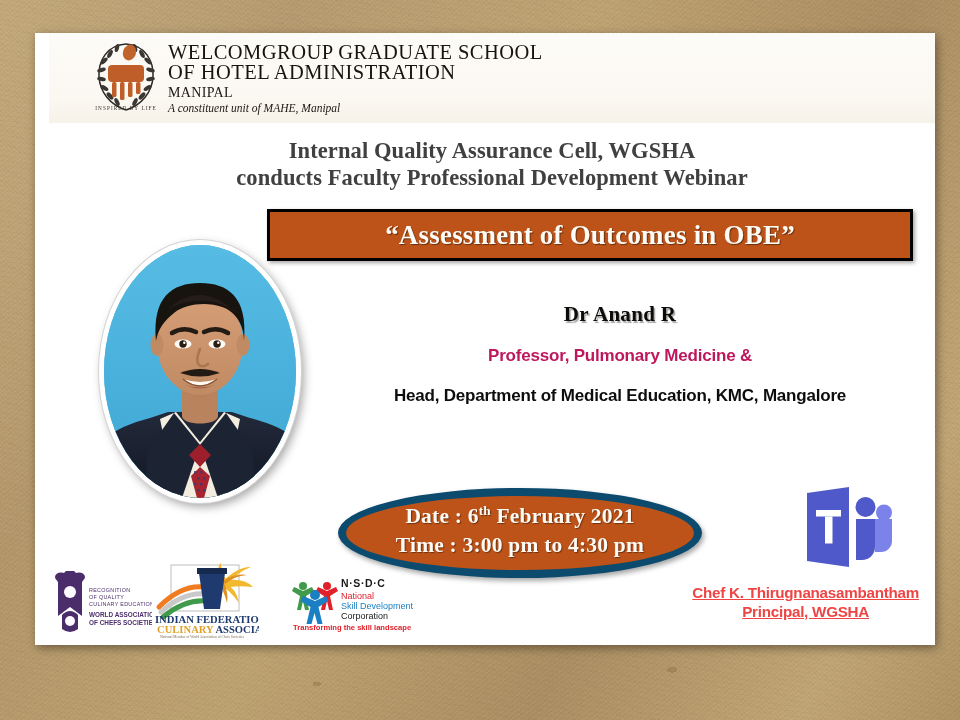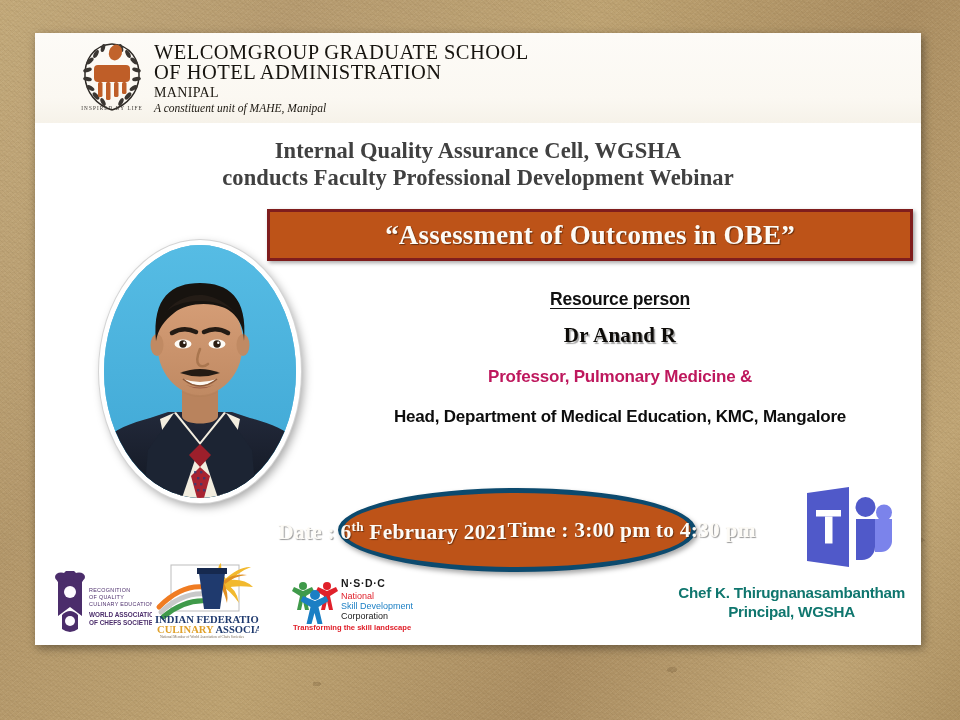--- a/index.html
+++ b/index.html
@@ -48,20 +48,21 @@
       repeating-linear-gradient(-38deg, rgba(255,248,225,.055) 0 1px, transparent 1px 4px),
       repeating-linear-gradient(7deg, rgba(70,50,24,.035) 0 1px, transparent 1px 5px);
   }
 
   
   #poster{
     position:absolute;left:35px;top:33px;width:886px;height:612px;
     background:#ffffff;
     box-shadow:2px 3px 9px rgba(0,0,0,.40);
     overflow:hidden;
+    padding-left:14px;
   }
 
   
   .magnet{
     position:absolute;width:25px;height:22px;border-radius:50%;
     background:radial-gradient(circle at 36% 30%, #ff6b5e 0 14%, #f41f17 46%, #c00b08 82%, #8d0504 100%);
     box-shadow:1px 2px 3px rgba(0,0,0,.45);
   }
   #magnet-left{left:17px;top:24px;}
   #magnet-right{right:17px;top:24px;}
@@ -103,21 +104,21 @@
   
   #subheading{
     margin-top:14px;text-align:center;
     font-family:"Liberation Serif",serif;font-weight:bold;
     font-size:22.5px;line-height:27px;color:#404040;letter-spacing:.1px;
   }
 
   
   #title-banner{
     position:absolute;left:232px;top:176px;width:640px;height:46px;
-    background:#bd5318;border:3px solid #7f1d1d;
+    background:#bd5318;border:3px solid #000000;
     display:flex;align-items:center;justify-content:center;
     box-shadow:2px 2px 4px rgba(0,0,0,.35);
   }
   #title-text{
     font-family:"Liberation Serif",serif;font-weight:bold;font-size:27px;
     color:#fdfbf6;letter-spacing:.2px;white-space:nowrap;
     text-shadow:1px 1px 1px rgba(0,0,0,.45);
   }
 
   
@@ -148,22 +149,22 @@
   }
   #resource-role2{
     margin-top:20px;
     font-family:"Liberation Sans",sans-serif;font-weight:bold;font-size:17px;color:#0d0d0d;
     letter-spacing:-.2px;
   }
 
   
   #datetime-pill{
     position:absolute;left:303px;top:455px;width:348px;height:74px;
-    background:#bd5318;border:5px solid #0c4a6e;border-radius:50%/50%;
-    display:flex;flex-direction:row;align-items:center;justify-content:center;
+    background:#bd5318;border:8px solid #0c4a6e;border-radius:50%/50%;
+    display:flex;flex-direction:column;align-items:center;
     box-shadow:2px 3px 5px rgba(0,0,0,.35);
   }
   .pill-line{
     font-family:"Liberation Serif",serif;font-weight:bold;font-size:21.5px;
     color:#fdfbf6;line-height:29px;letter-spacing:.2px;white-space:nowrap;
     text-shadow:1px 1px 1px rgba(0,0,0,.4);
   }
   .pill-line sup{font-size:.62em;vertical-align:super;}
 
   
@@ -173,21 +174,21 @@
   #bottom-logos{position:absolute;left:0;bottom:0;height:86px;width:886px;}
   .blogo{position:absolute;bottom:6px;}
   #wacs-logo{left:5px;bottom:8px;}
   #ifca-logo{left:120px;bottom:2px;}
   #nsdc-logo{left:225px;bottom:9px;margin-left:31px;}
 
   
   #signature{position:absolute;right:16px;bottom:24px;text-align:center;}
   .sig-line{
     font-family:"Liberation Sans",sans-serif;font-weight:bold;font-size:15.2px;
-    color:#0f766e;line-height:19px;letter-spacing:-.25px;white-space:nowrap;
+    color:#ef4444;line-height:19px;letter-spacing:-.25px;white-space:nowrap;text-decoration:underline;
   }
 </style>
 </head>
 <body>
 
 <div id="corkboard"></div>
 
 <div id="poster">
 
   <div class="magnet" id="magnet-left"></div>
@@ -314,21 +315,20 @@
 
       <path d="M79 134 q17 13 34 0 q-17 6 -34 0 z" fill="#fdfaf4"></path>
       <path d="M79 134 q17 14 34 0" stroke="#8c5a3a" stroke-width="1.6" fill="none"></path>
       <path d="M82 140 q14 7 28 0 q-14 5 -28 0 z" fill="#9b5f49"></path>
 
       <path d="M76 146 q20 10 40 0 q-20 12 -40 0 z" fill="#b17f58" opacity=".5"></path>
     </svg>
   </div>
 
   <div id="resource-block">
-    <div id="resource-label">Resource person</div>
     <div id="resource-name">Dr Anand R</div>
     <div id="resource-role1">Professor, Pulmonary Medicine &amp;</div>
     <div id="resource-role2">Head, Department of Medical Education, KMC, Mangalore</div>
   </div>
 
   <div id="datetime-pill">
     <div class="pill-line"><span>Date : 6</span><sup>th</sup><span> February 2021</span></div>
     <div class="pill-line">Time : 3:00 pm to 4:30 pm</div>
   </div>
 

